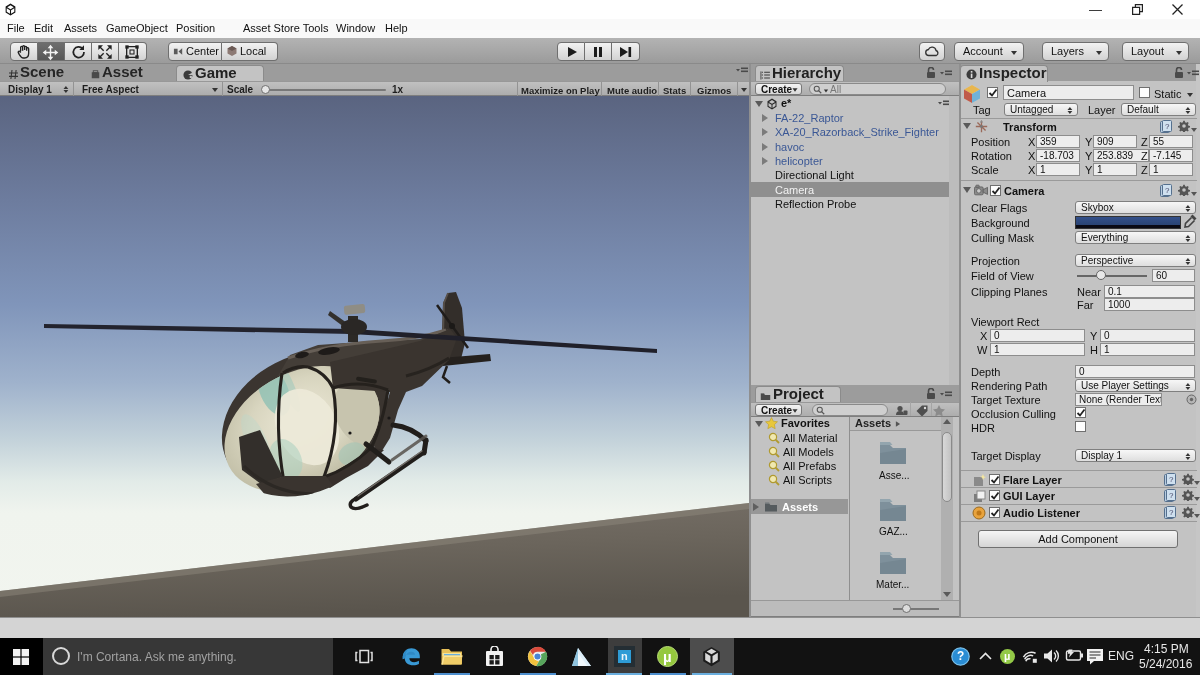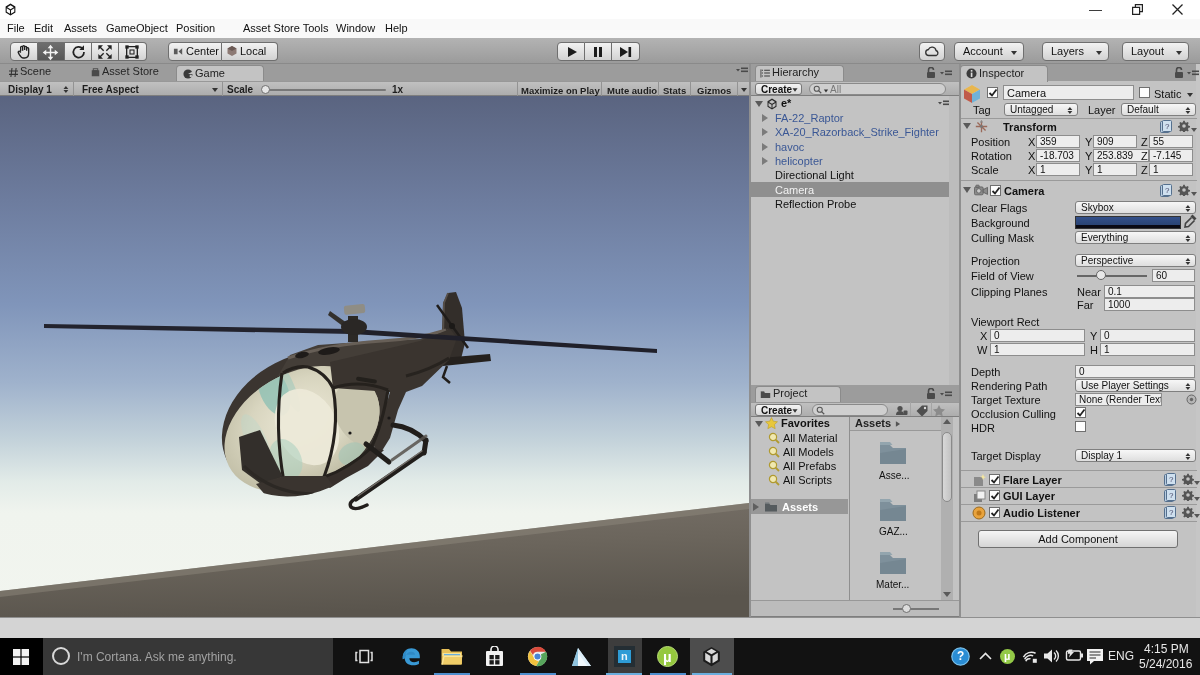--- a/index.html
+++ b/index.html
@@ -12,21 +12,21 @@
 #menubar{position:absolute;left:0;top:19px;width:1200px;height:19px;background:#f9f9f9}
 #toolbar{position:absolute;left:0;top:38px;width:1200px;height:26px;background:linear-gradient(#b3b3b3,#9b9b9b);border-bottom:1px solid #8a8a8a}
 .toolbtn{position:absolute;top:4px;height:19px;background:linear-gradient(#f2f2f2,#d2d2d2);border:1px solid #6f6f6f}
 .toolbtn.dark{background:linear-gradient(#6e6e6e,#575757)}
 .pillL{border-radius:4px 0 0 4px}
 .pillR{border-radius:0 4px 4px 0;border-left:none}
 .pillM{border-left:none}
 .btnlabel{font-size:11px;color:#111;line-height:17px}
 
 #tabrow{position:absolute;left:0;top:64px;width:1200px;height:17px;background:#9c9c9c}
-.tab{position:absolute;top:1px;height:17px;font-size:11px;font-weight:normal;color:#222;border-radius:4px 4px 0 0}
+.tab{position:absolute;top:1px;height:17px;font-size:15px;font-weight:bold;color:#222;border-radius:4px 4px 0 0}
 .tab.inactive{background:transparent;border:none;color:#262626}
 .tab.active{background:#c3c3c3;border:1px solid #8b8b8b;border-bottom:none}
 
 .ctrlbar{position:absolute;height:15px;background:linear-gradient(#c0c0c0,#adadad);border-top:1px solid #989898;border-bottom:1px solid #7e7e7e}
 
 .panelbg{position:absolute;background:#c3c3c3}
 .row{position:absolute;font-size:11px;color:#111;white-space:nowrap}
 .bluetxt{color:#3a5795}
 .fld{position:absolute;background:#ededed;border:1px solid #8d8d8d;font-size:10px;color:#111;line-height:11px;padding-left:3px;white-space:nowrap;overflow:hidden}
 .drop{position:absolute;background:linear-gradient(#f7f7f7,#dedede);border:1px solid #7f7f7f;border-radius:3px;font-size:10px;color:#111;line-height:11px;padding-left:5px;white-space:nowrap;overflow:hidden}

